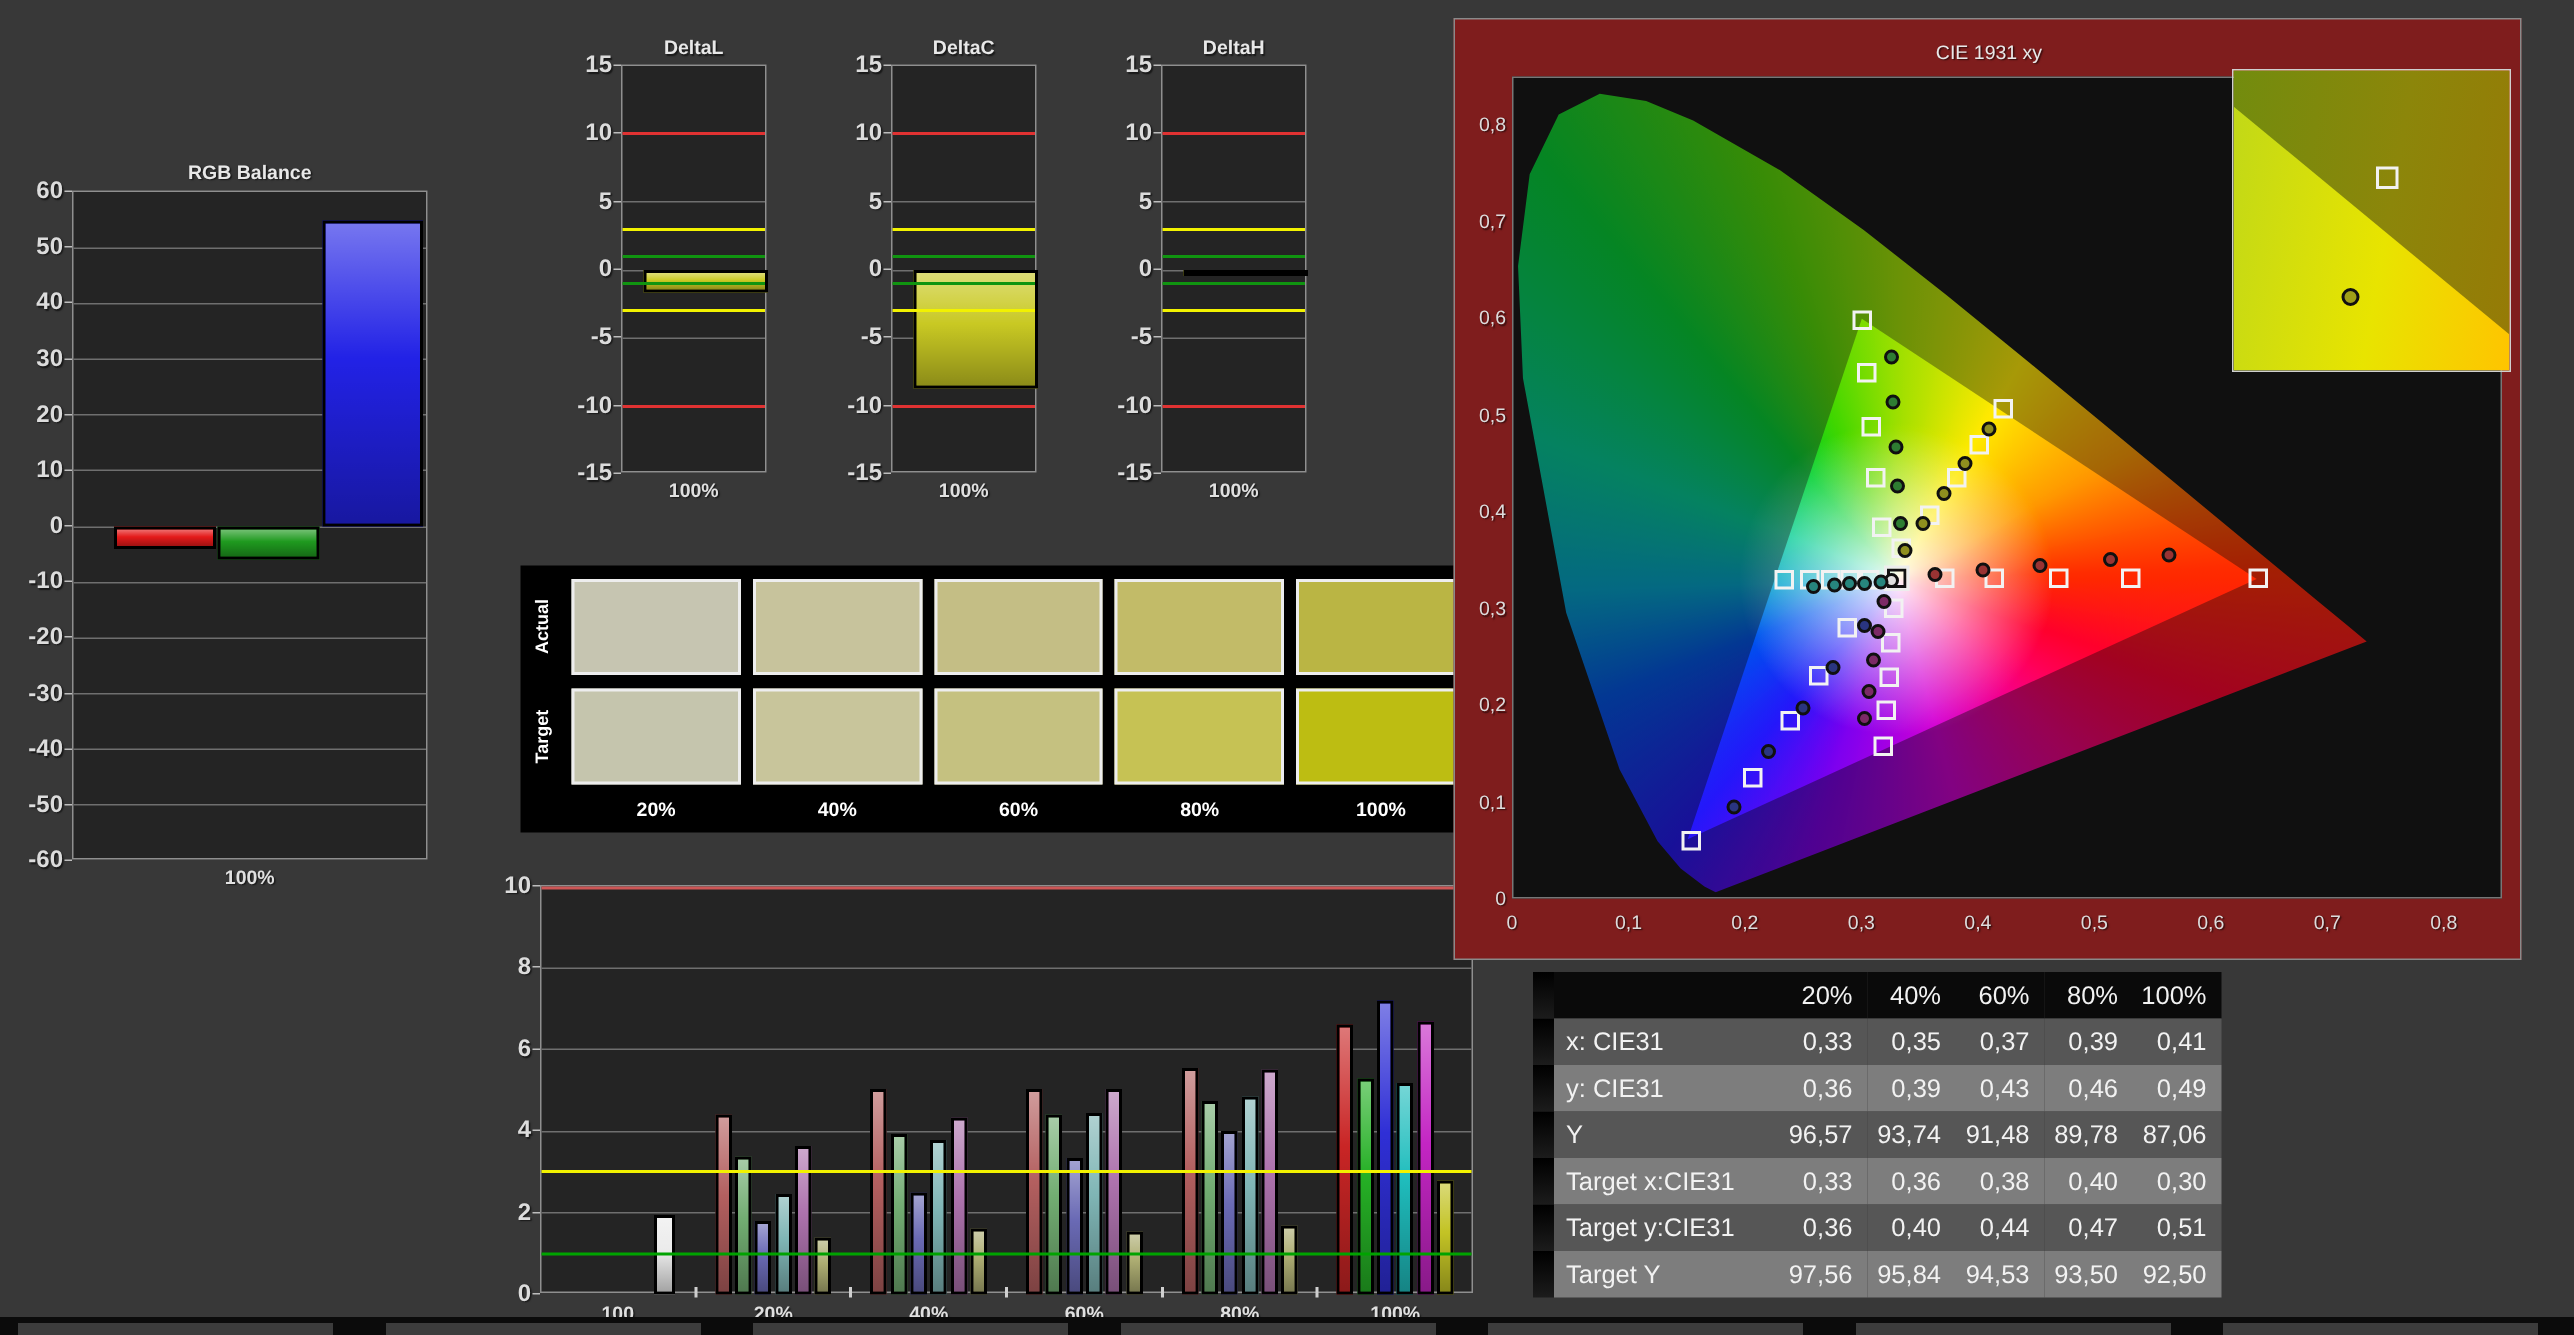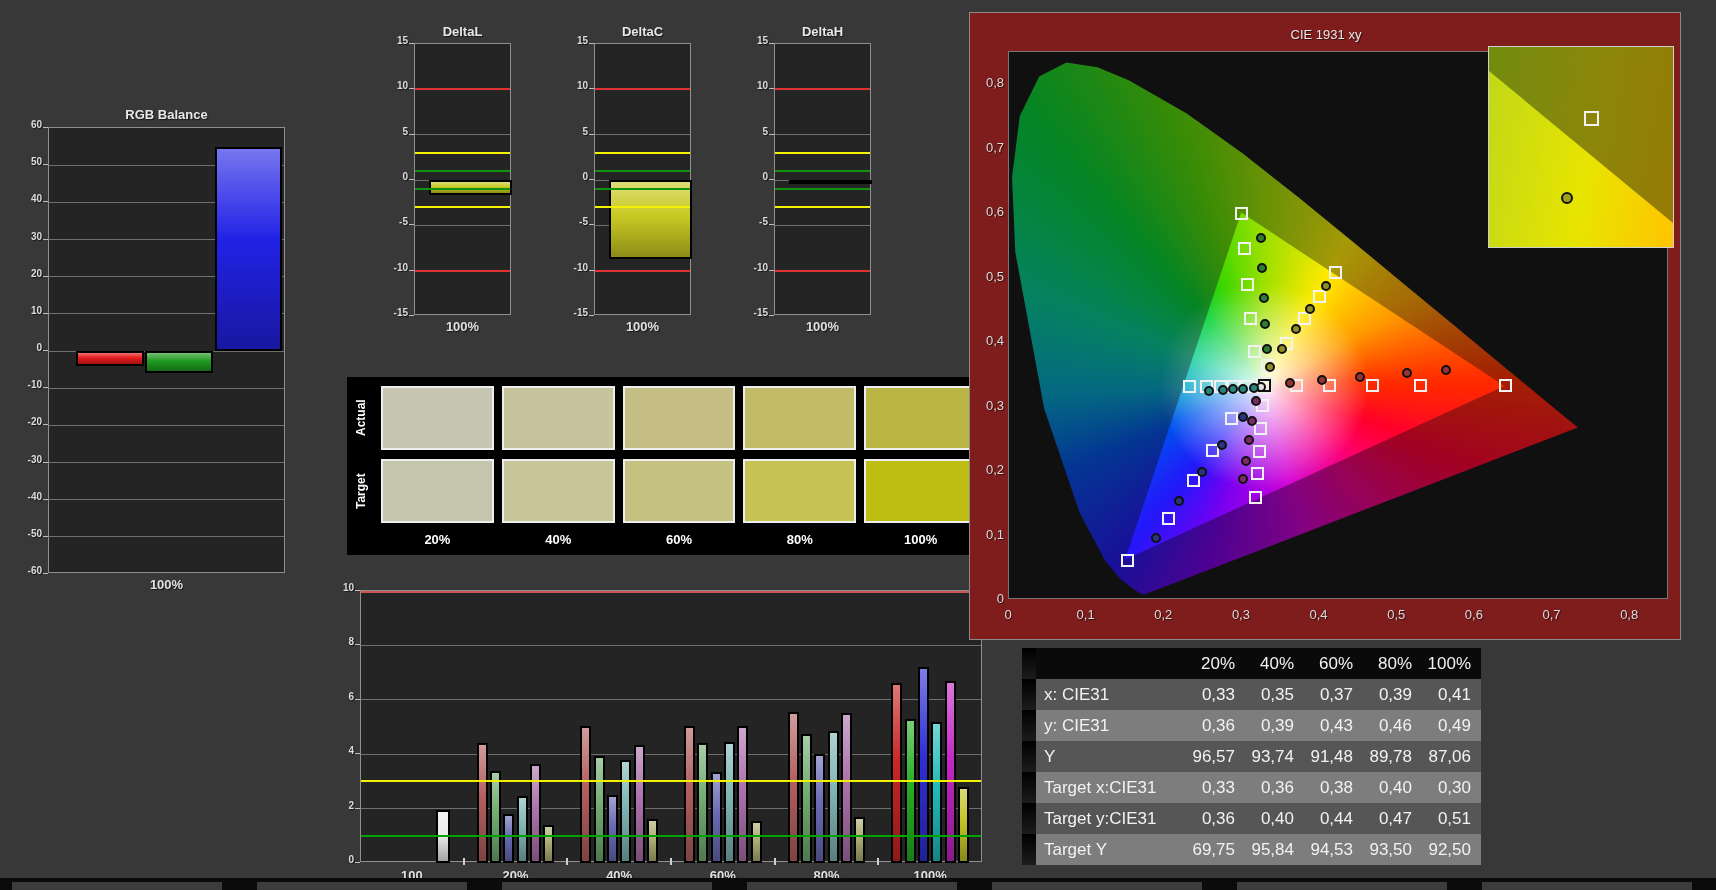--- a/index.html
+++ b/index.html
@@ -6,21 +6,21 @@
   #app{position:relative;width:1716px;height:890px;background:#383838;
        font-family:"Liberation Sans",sans-serif;color:#e8e8e8;}
   #page-title{position:absolute;left:24px;top:16px;font-size:36px;color:#f5f5f5;
        text-shadow:1px 1px 2px rgba(0,0,0,.55);}
   .chart{position:absolute;font-weight:bold;}
   .ctitle{position:absolute;font-size:13px;color:#e8e8e8;text-align:center;
        text-shadow:1px 1px 1px rgba(0,0,0,.6);}
   .plot{position:absolute;background:#242424;border:1px solid #8f8f8f;box-sizing:border-box;overflow:visible;}
   .xlab{position:absolute;font-size:13px;color:#e0e0e0;text-align:center;text-shadow:1px 1px 1px rgba(0,0,0,.6);}
   .grid{position:absolute;left:0;right:0;height:1px;background:#6f6f6f;}
-  .ytick{position:absolute;width:38px;text-align:right;font-size:10px;color:#dcdcdc;
+  .ytick{position:absolute;width:38px;text-align:right;font-size:16px;color:#dcdcdc;
        text-shadow:1px 1px 1px rgba(0,0,0,.6);}
   .ymark{position:absolute;width:5px;height:1px;background:#bdbdbd;}
   .bar{position:absolute;border:2px solid #000;box-sizing:border-box;
        background-image:linear-gradient(180deg,rgba(255,255,255,.38),rgba(255,255,255,0) 45%,rgba(0,0,0,.30));}
   .ref{position:absolute;left:0;right:0;height:2px;}
   .gxlab{position:absolute;font-size:13px;color:#e0e0e0;text-align:center;text-shadow:1px 1px 1px rgba(0,0,0,.6);}
   .gmark{position:absolute;width:2px;height:7px;background:#cfcfcf;}
 
   
   #swatches{position:absolute;left:347px;top:377px;width:640px;height:178px;background:#000;
@@ -448,21 +448,21 @@
       <div class="tcell val row-b">0,30</div>
       <div class="tcell gut"></div>
       <div class="tcell rlab row-a">Target y:CIE31</div>
       <div class="tcell val row-a">0,36</div>
       <div class="tcell val row-a">0,40</div>
       <div class="tcell val row-a">0,44</div>
       <div class="tcell val row-a">0,47</div>
       <div class="tcell val row-a">0,51</div>
       <div class="tcell gut"></div>
       <div class="tcell rlab row-b">Target Y</div>
-      <div class="tcell val row-b">69,75</div>
+      <div class="tcell val row-b">97,56</div>
       <div class="tcell val row-b">95,84</div>
       <div class="tcell val row-b">94,53</div>
       <div class="tcell val row-b">93,50</div>
       <div class="tcell val row-b">92,50</div>
     </div>
 
 
   <div id="strip">
     <div id="strip-inner"></div>
   </div>

